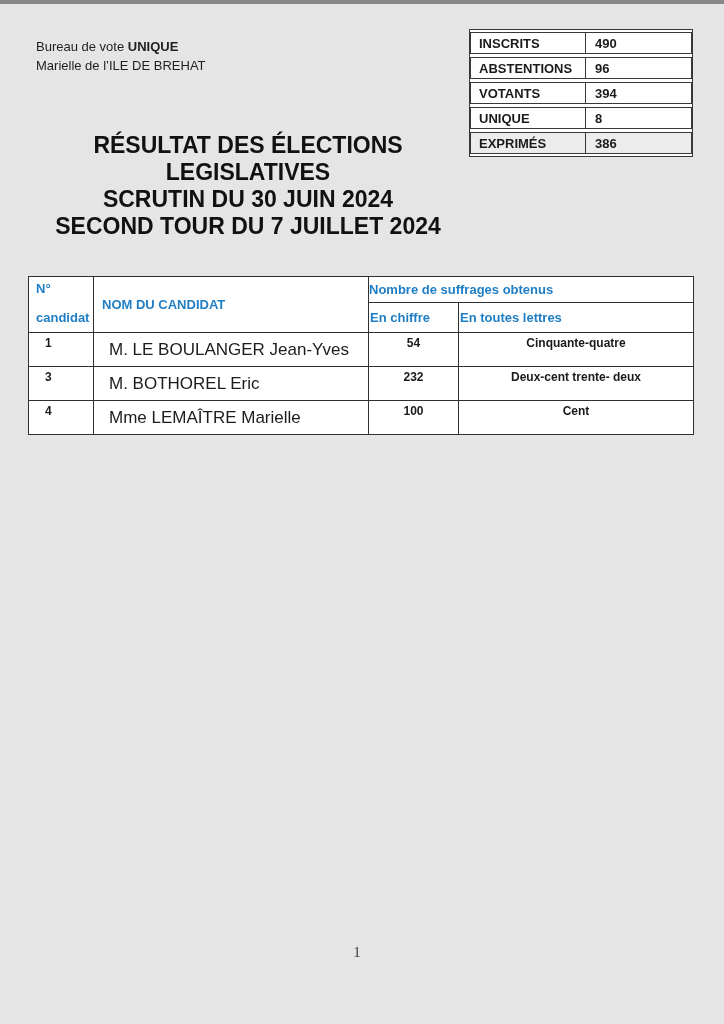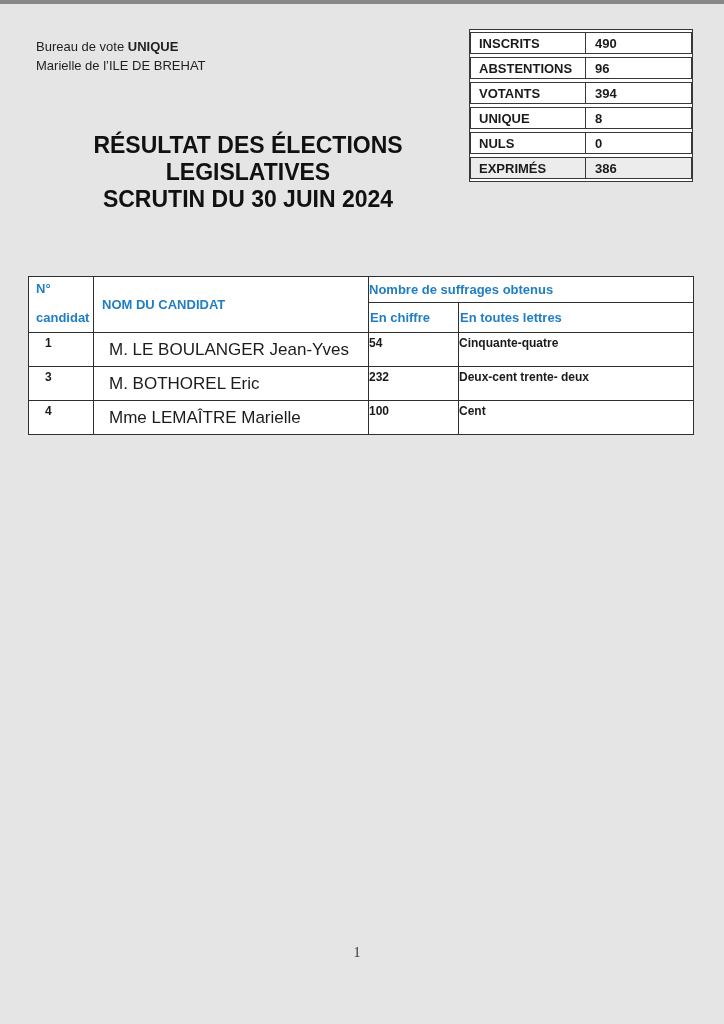--- a/index.html
+++ b/index.html
@@ -120,20 +120,21 @@
   }
   td.c-name {
     font-size: 17px;
     vertical-align: middle;
     padding-left: 15px;
     color: #1c1c1c;
   }
   td.c-fig, td.c-let {
     font-weight: bold;
     font-size: 12px;
+    text-align: center;
     vertical-align: top;
     padding-top: 3px;
   }
 
   
   .page-number {
     position: absolute;
     left: 0;
     top: 941px;
     width: 714px;
@@ -163,33 +164,30 @@
       <div class="stats-value">96</div>
     </div>
     <div class="stats-row">
       <div class="stats-label">VOTANTS</div>
       <div class="stats-value">394</div>
     </div>
     <div class="stats-row">
       <div class="stats-label">UNIQUE</div>
       <div class="stats-value">8</div>
     </div>
-    <div class="stats-row">
-      <div class="stats-label">NULS</div>
-      <div class="stats-value">0</div>
-    </div>
     <div class="stats-row highlight">
       <div class="stats-label">EXPRIMÉS</div>
       <div class="stats-value">386</div>
     </div>
   </div>
 
   <div class="doc-title">
     <div>RÉSULTAT DES ÉLECTIONS LEGISLATIVES</div>
     <div>SCRUTIN DU 30 JUIN 2024</div>
+    <div>SECOND TOUR DU 7 JUILLET 2024</div>
   </div>
 
   <table class="results">
     <colgroup>
       <col style="width:65px">
       <col style="width:275px">
       <col style="width:90px">
       <col style="width:235px">
     </colgroup>
     <tbody>

